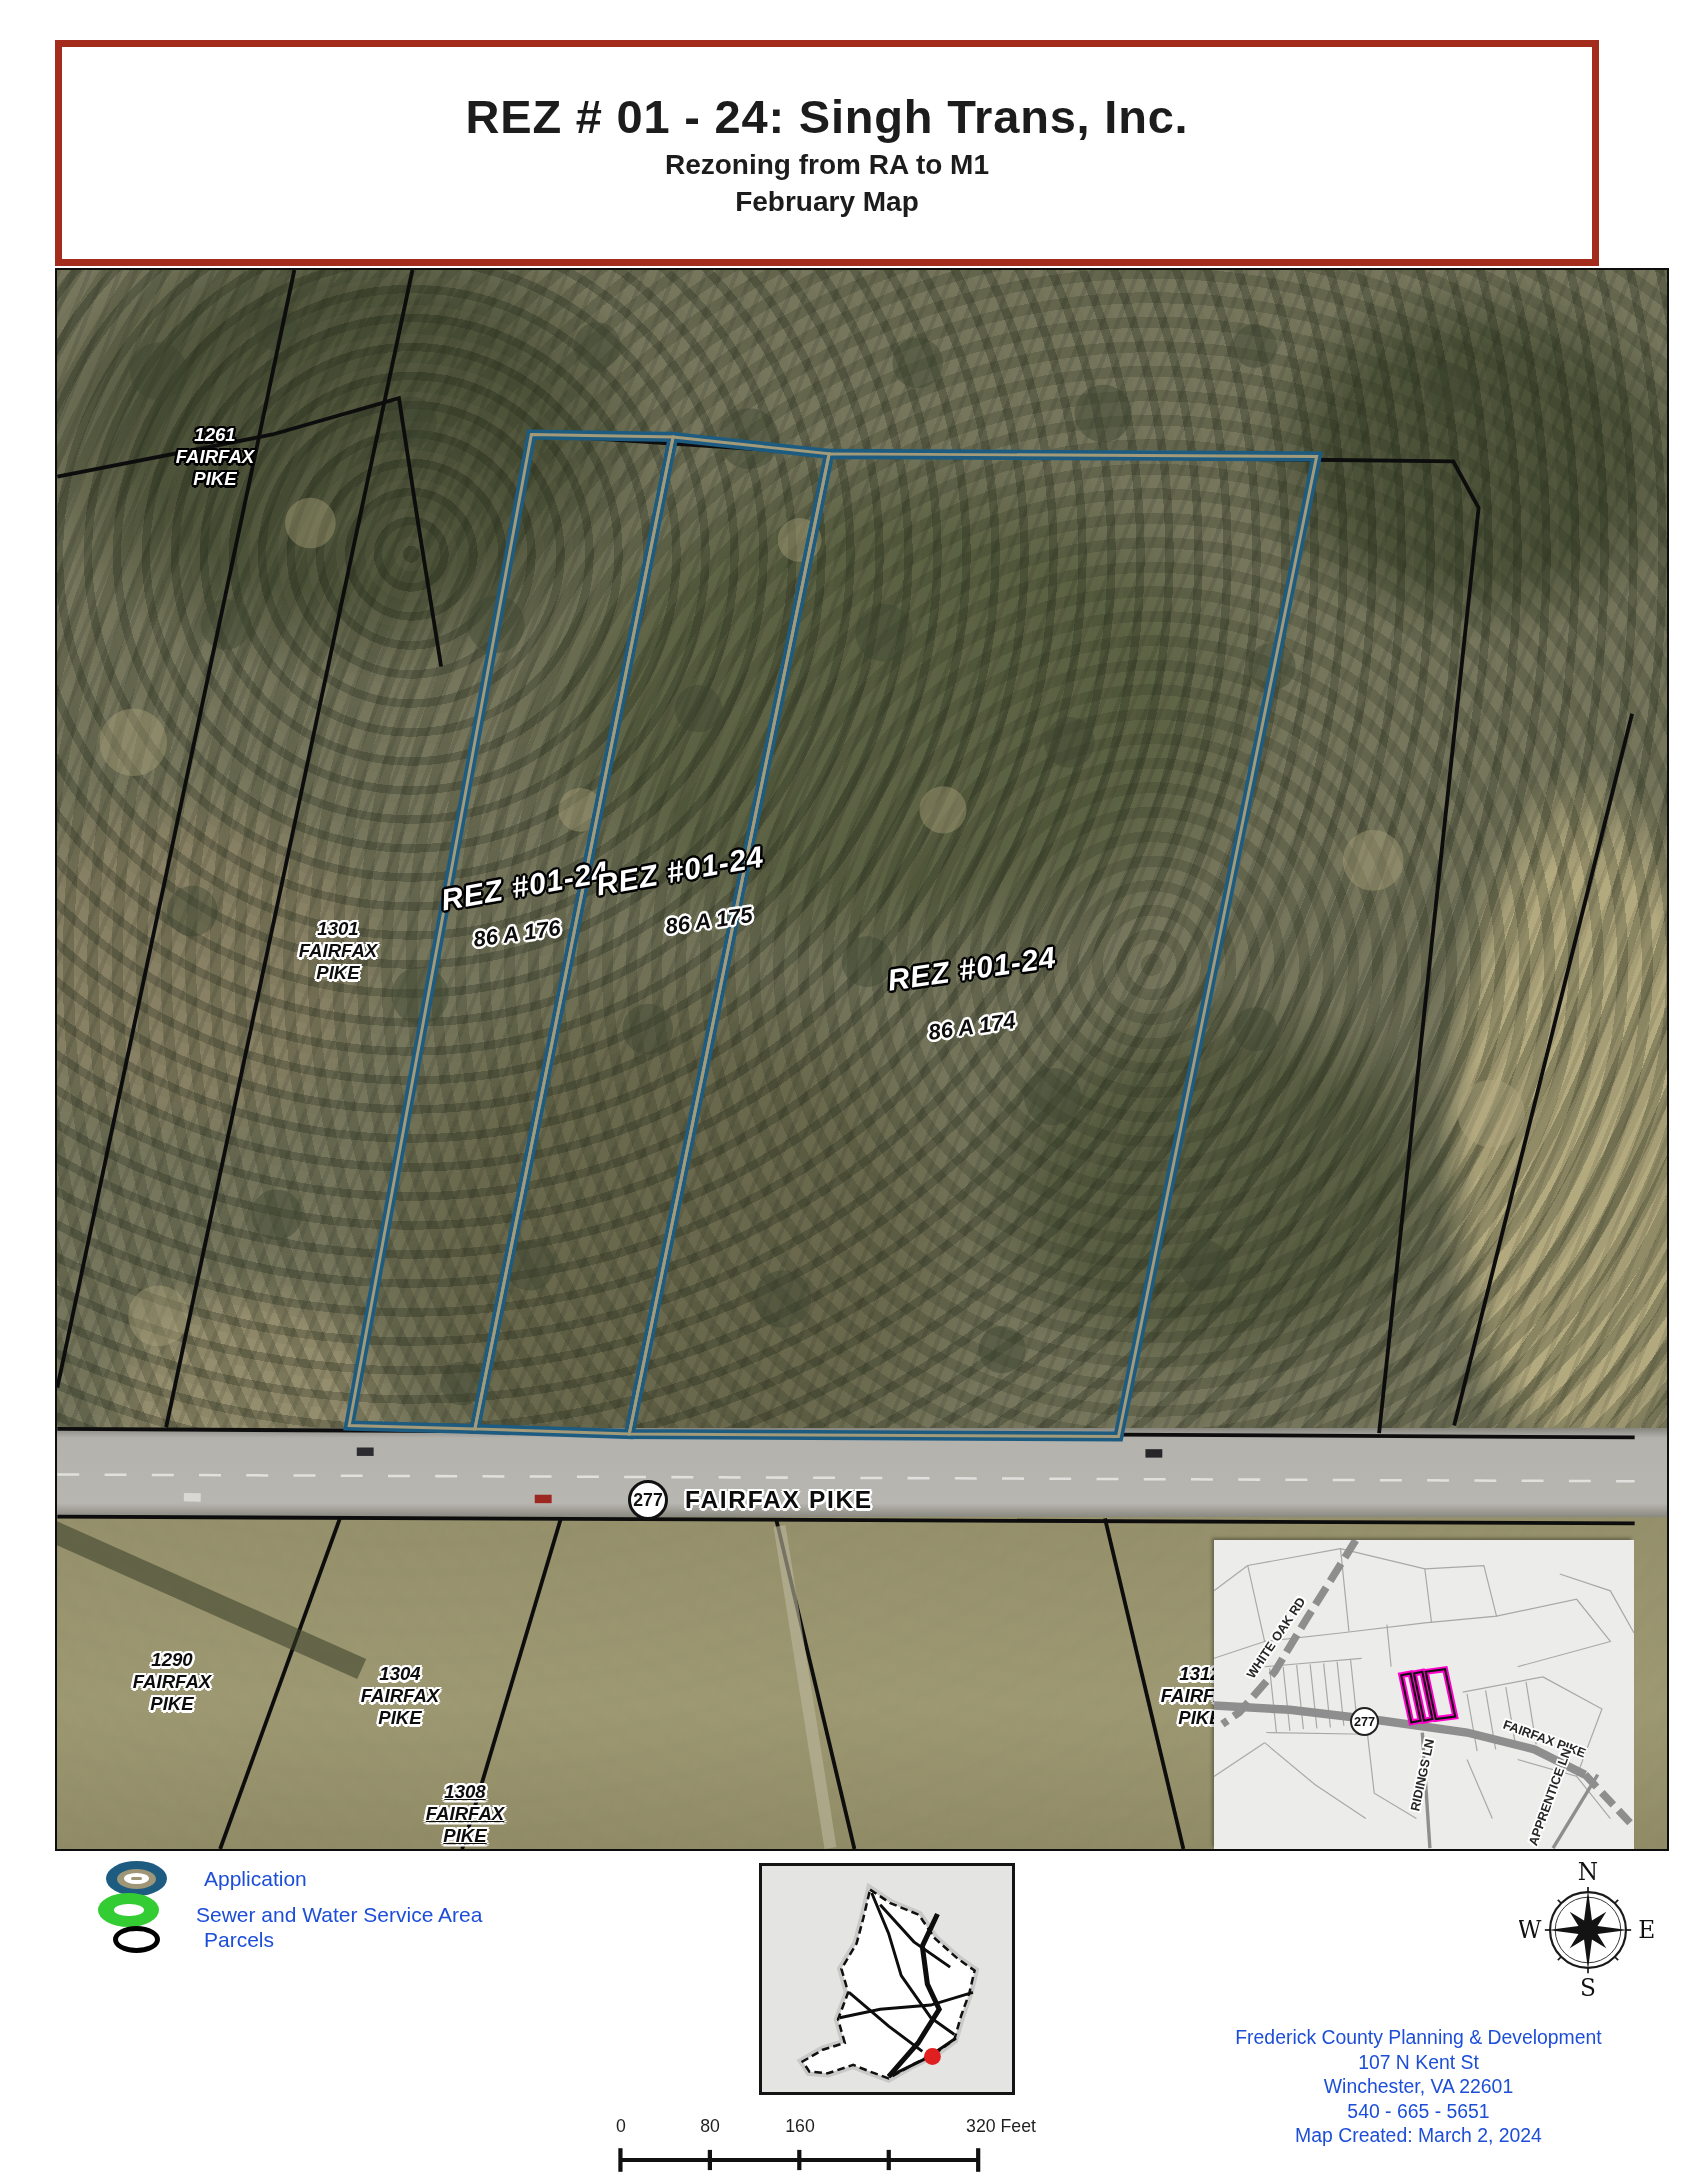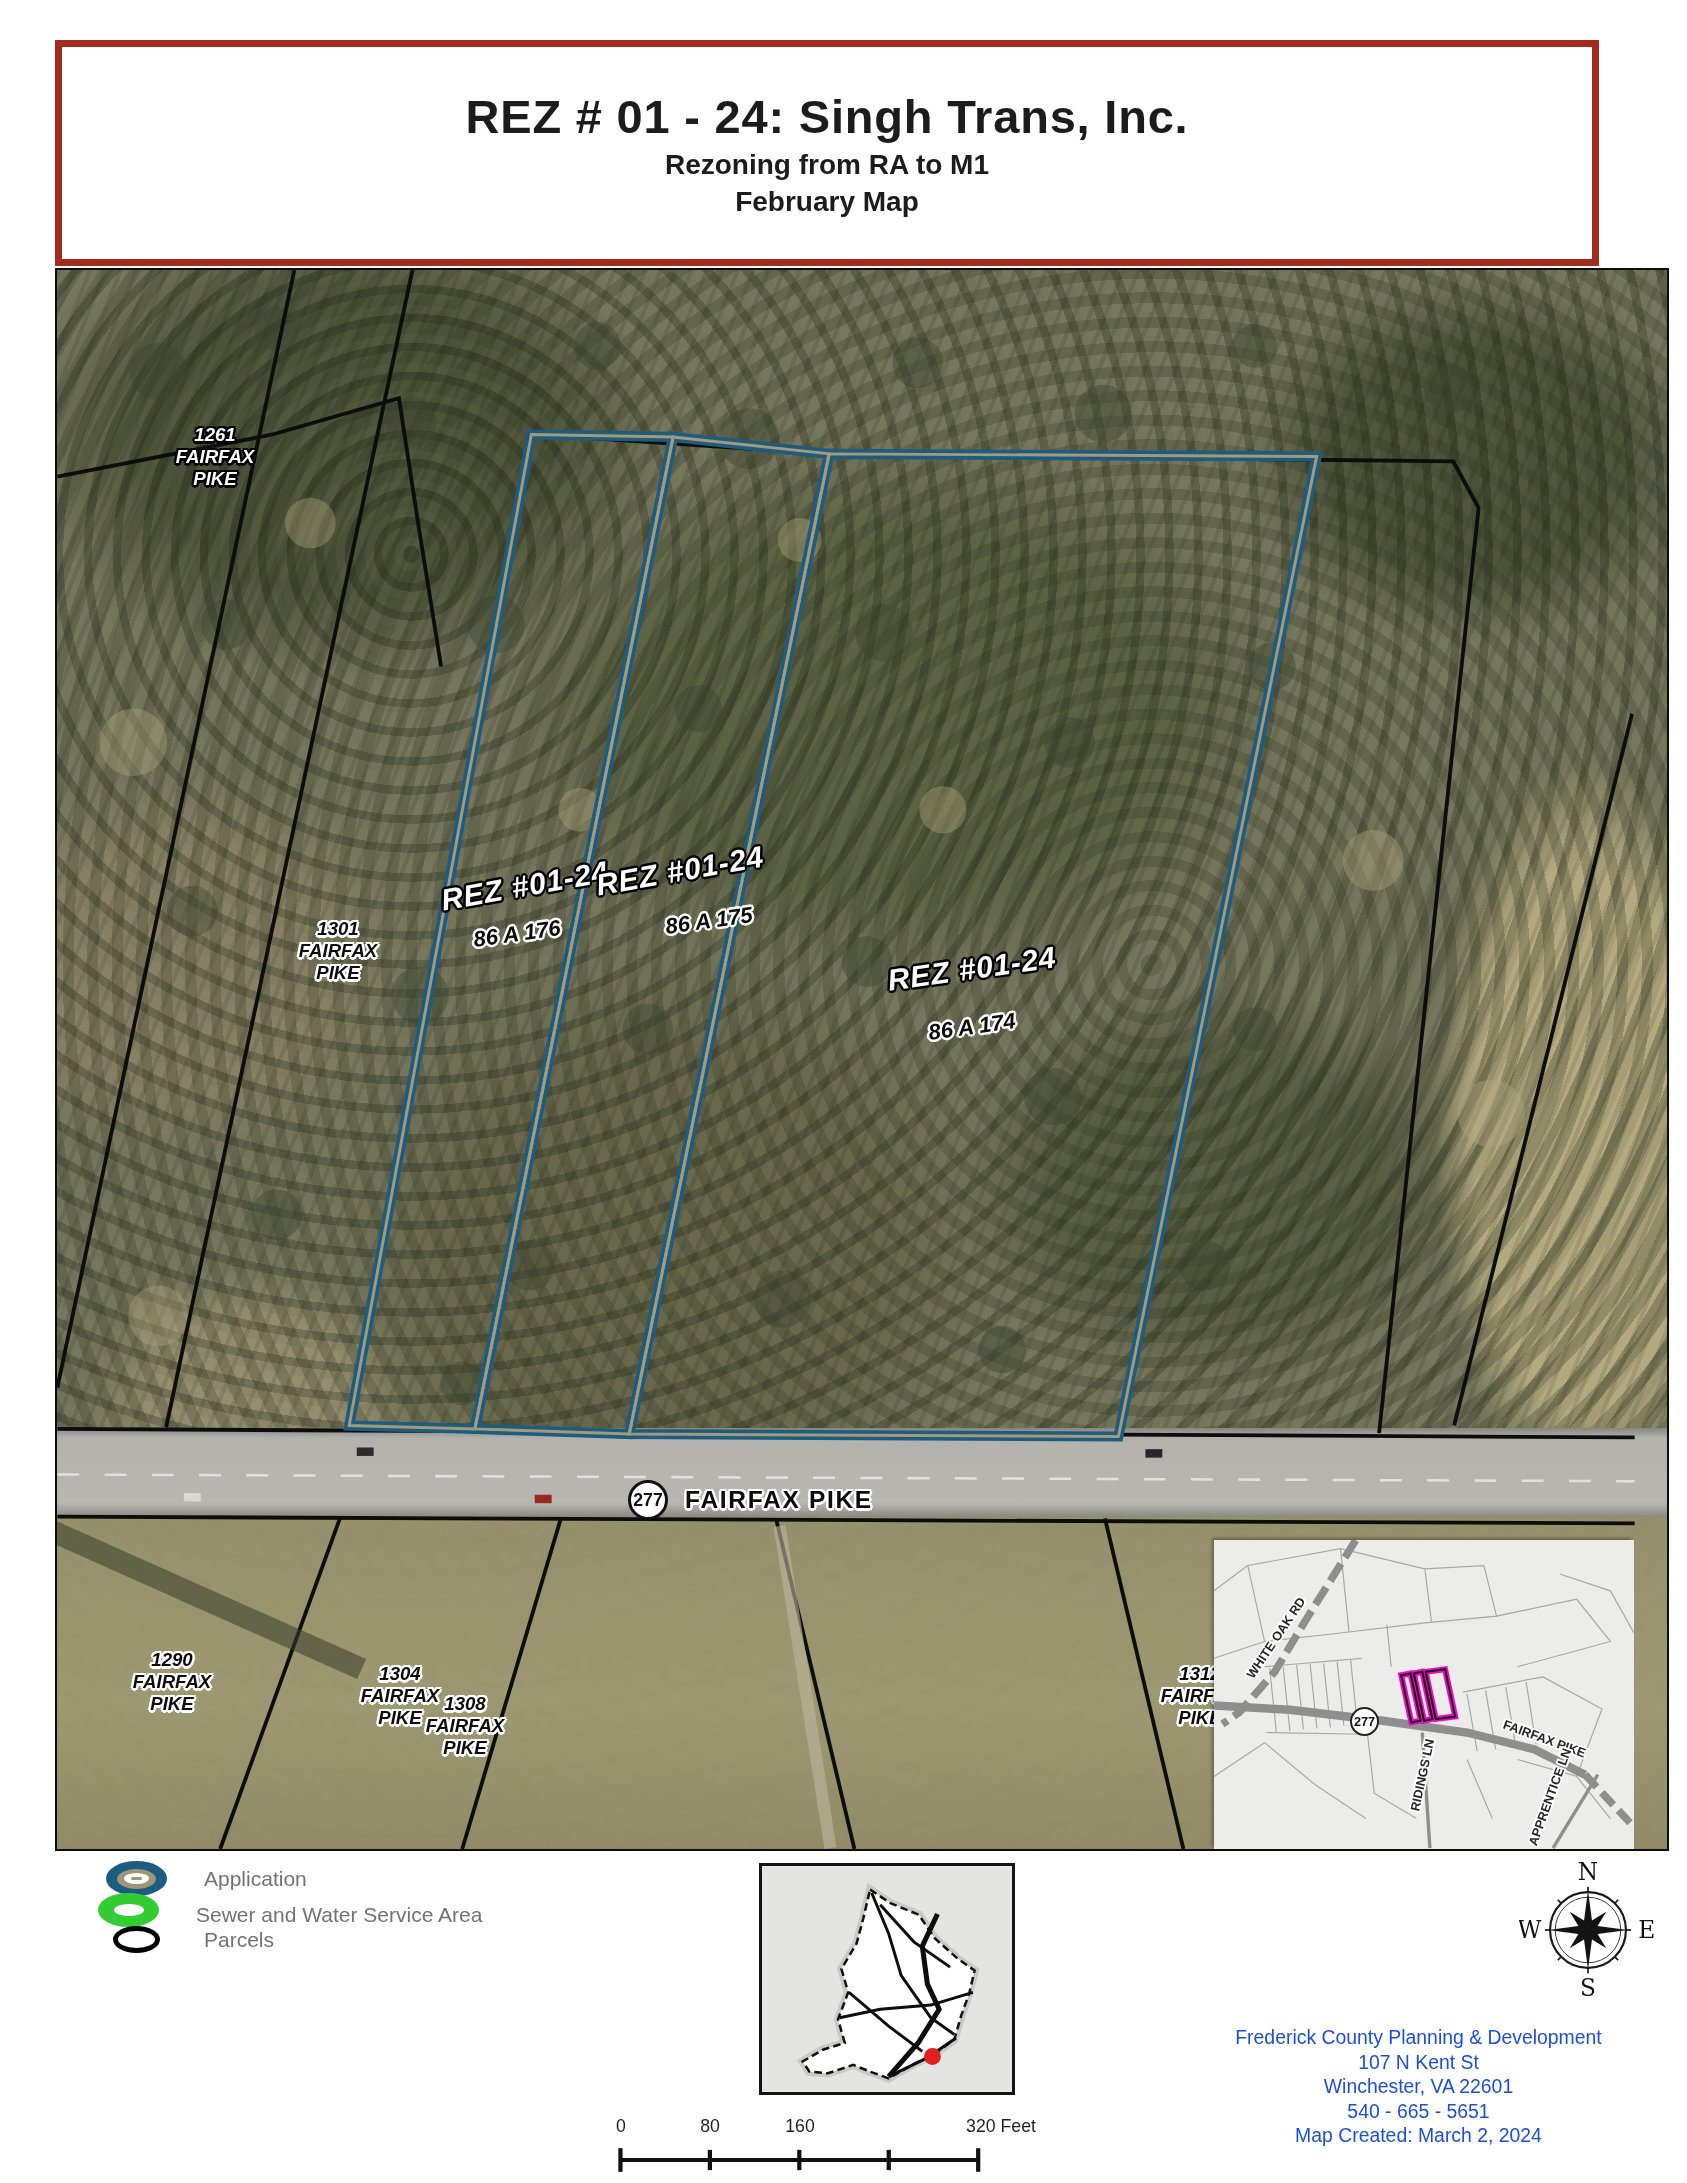--- a/index.html
+++ b/index.html
@@ -71,21 +71,21 @@
     text-shadow:-1.7px -1.7px 0 #fff,1.7px -1.7px 0 #fff,-1.7px 1.7px 0 #fff,1.7px 1.7px 0 #fff,0 -1.7px 0 #fff,0 1.7px 0 #fff,-1.7px 0 0 #fff,1.7px 0 0 #fff;}
   .ishield{
     position:absolute; width:29px; height:29px; border-radius:50%; background:#fff; border:2.5px solid #222;
     display:flex; align-items:center; justify-content:center; font-size:12.7px; font-weight:bold; color:#111; box-sizing:border-box;
   }
 
   
   .legend-row{position:absolute; display:flex; align-items:center;}
   .sym{position:relative; display:flex; align-items:center; justify-content:center;}
   .ell{border-radius:50%;}
-  .legend-label{font-size:21px; color:#737373;}
+  .legend-label{font-size:21px; color:#1d4ed8;}
 
   
   .county-box{
     left:759px; top:1863px; width:256px; height:232px;
     background:#e4e4e2; border:3.4px solid #141414; box-sizing:border-box;
   }
 
   
   .credits{left:1215px; top:2025px; width:407px; text-align:center; font-size:19.4px; line-height:24.5px; color:#1d4ed8;}
 
@@ -197,21 +197,21 @@
   <div class="mlabel addr halo-light" style="left:115px; top:1412px;">
     <div>1290</div>
       <div>FAIRFAX</div>
       <div>PIKE</div>
   </div>
   <div class="mlabel addr halo-light" style="left:343px; top:1426px;">
     <div>1304</div>
       <div>FAIRFAX</div>
       <div>PIKE</div>
   </div>
-  <div class="mlabel addr halo-light" style="left:408px; top:1456px;">
+  <div class="mlabel addr halo-light" style="left:408px; top:1544px;text-decoration:underline;">
     <div>1308</div>
       <div>FAIRFAX</div>
       <div>PIKE</div>
   </div>
   <div class="mlabel addr halo-light" style="left:1143px; top:1426px;">
     <div>1312</div>
       <div>FAIRFAX</div>
       <div>PIKE</div>
   </div>
 

